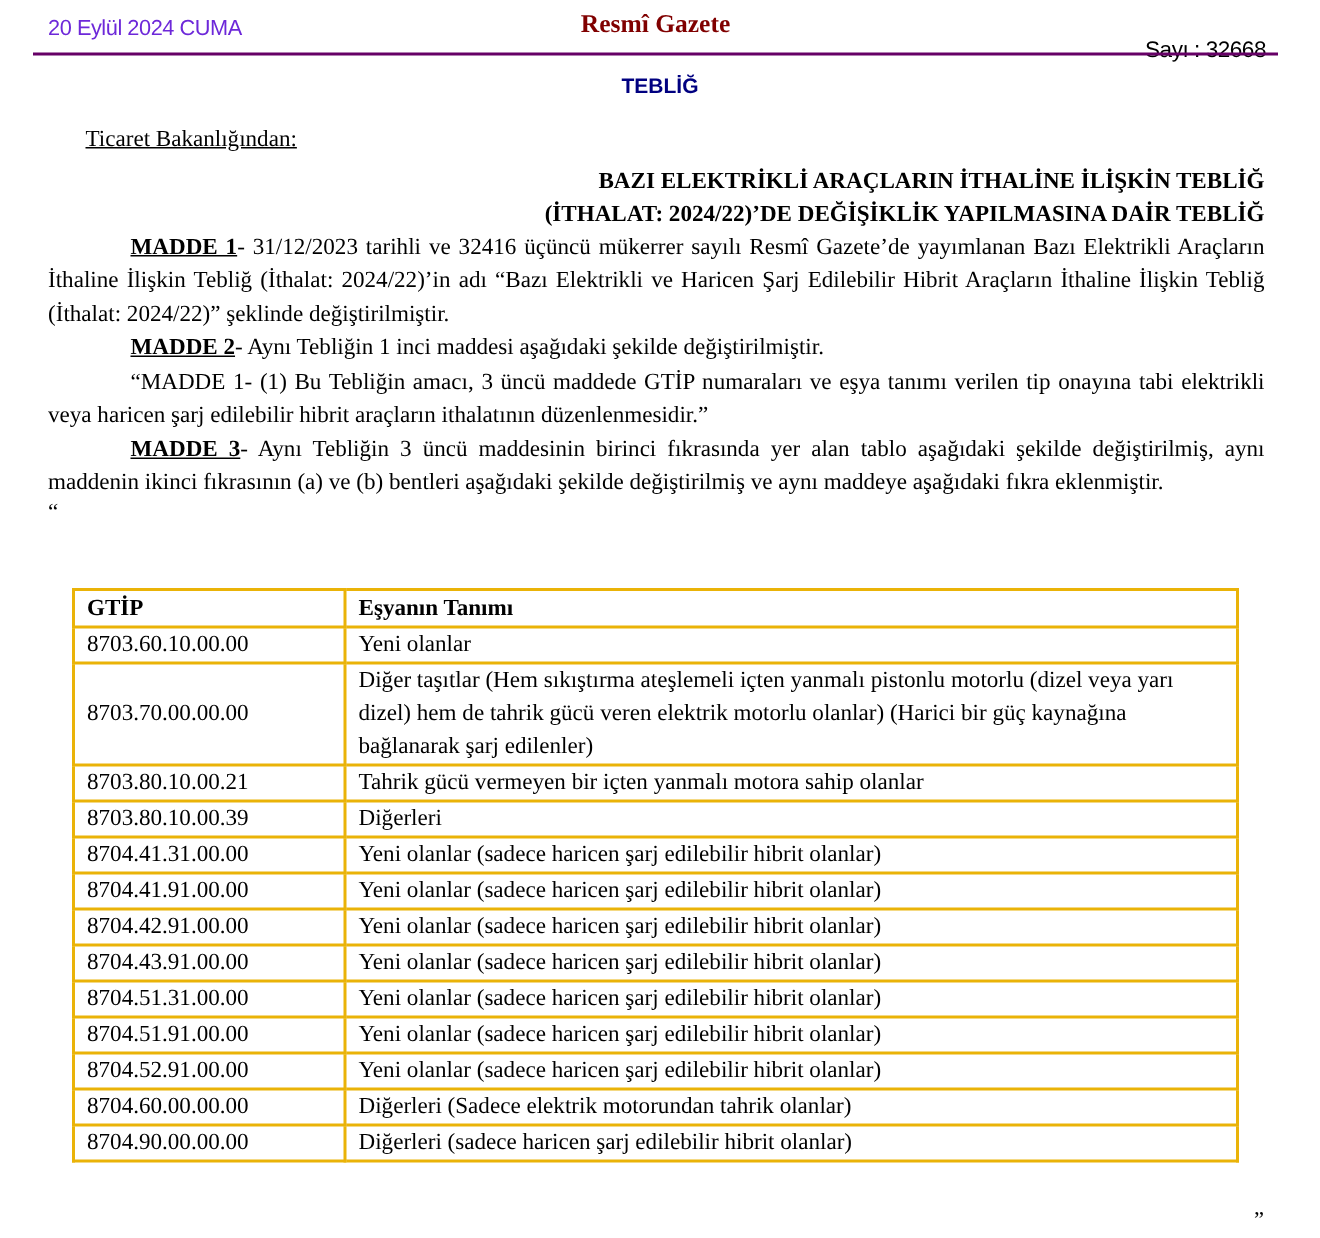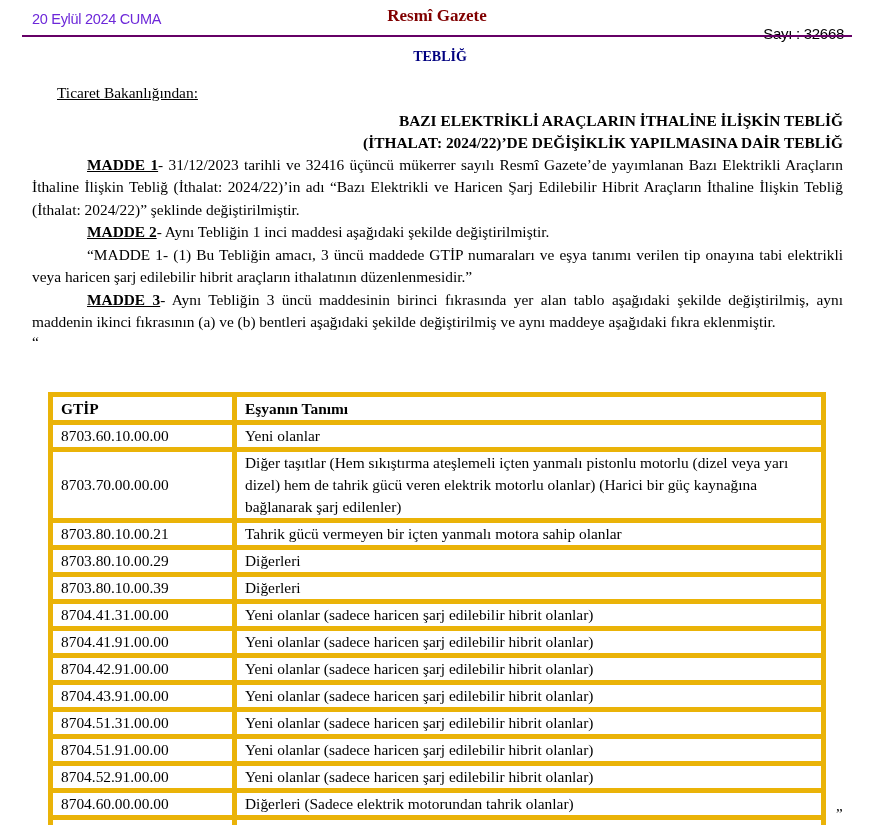--- a/index.html
+++ b/index.html
@@ -2,31 +2,31 @@
 <html><head>
 <meta charset="utf-8">
 <style>
   html, body { margin: 0; padding: 0; background: #ffffff; }
   body { width: 880px; height: 825px; position: relative; overflow: hidden; color: #000; }
   .header { position: absolute; left: 22px; top: 0; width: 830px; height: 38px; }
   .hdr-date { position: absolute; left: 10px; top: 11px; font-family: "Liberation Sans", sans-serif; font-size: 14.5px; color: #6d28d9; letter-spacing: -0.3px; }
   .hdr-title { position: absolute; left: 0; right: 0; top: 6px; text-align: center; font-family: "Liberation Serif", serif; font-weight: bold; font-size: 17px; color: #800000; }
   .hdr-issue { position: absolute; right: 8px; top: 25px; font-family: "Liberation Sans", sans-serif; font-size: 15px; color: #000; letter-spacing: -0.3px; }
   .hdr-rule { position: absolute; left: 22px; top: 35px; width: 830px; height: 2px; background: #660066; }
-  .section-title { position: absolute; left: 0; right: 0; top: 49px; text-align: center; font-family: Liberation Serif, serif; font-weight: bold; font-size: 14px; color: #000080; }
+  .section-title { position: absolute; left: 0; right: 0; top: 49px; text-align: center; font-family: Liberation Sans, sans-serif; font-weight: bold; font-size: 14px; color: #000080; }
 
   .doc { position: absolute; left: 32px; top: 82px; width: 811px; font-family: "Liberation Serif", serif; font-size: 15.4px; line-height: 22.5px; }
   .ministry { margin-left: 25px; text-decoration: underline; }
   .doc-title { text-align: right; font-weight: bold; font-size: 15.4px; line-height: 22px; margin-top: 5px; }
   .para { text-align: justify; text-indent: 55px; margin: 0; }
   .para b { font-weight: bold; text-decoration: underline; }
   .quote-mark { margin: 0; line-height: 15px; }
 
   table.gtip { position: absolute; left: 48px; top: 392px; width: 778px; border-collapse: collapse; font-family: "Liberation Serif", serif; font-size: 15.4px; line-height: 22px; }
-  table.gtip th, table.gtip td { border: 5px solid #eab308; padding: 0 8px; text-align: left; vertical-align: middle; }
+  table.gtip th, table.gtip td { border: 2px solid #eab308; padding: 0 8px; text-align: left; vertical-align: middle; }
   table.gtip th { font-weight: bold; height: 23px; }
   table.gtip td.code { width: 163px; }
   table.gtip td { height: 22px; }
   .end-quote { position: absolute; left: 836px; top: 806px; font-family: "Liberation Serif", serif; font-size: 15px; }
 </style>
 </head>
 <body>
 
 <div class="header">
   <span class="hdr-date">20 Eylül 2024 CUMA</span>
@@ -63,24 +63,20 @@
       </tr>
     <tr>
         <td class="code">8703.70.00.00.00</td>
         <td>Diğer taşıtlar (Hem sıkıştırma ateşlemeli içten yanmalı pistonlu motorlu (dizel veya yarı dizel) hem de tahrik gücü veren elektrik motorlu olanlar) (Harici bir güç kaynağına bağlanarak şarj edilenler)</td>
       </tr>
     <tr>
         <td class="code">8703.80.10.00.21</td>
         <td>Tahrik gücü vermeyen bir içten yanmalı motora sahip olanlar</td>
       </tr>
     <tr>
-        <td class="code">8703.80.10.00.29</td>
-        <td>Diğerleri</td>
-      </tr>
-    <tr>
         <td class="code">8703.80.10.00.39</td>
         <td>Diğerleri</td>
       </tr>
     <tr>
         <td class="code">8704.41.31.00.00</td>
         <td>Yeni olanlar (sadece haricen şarj edilebilir hibrit olanlar)</td>
       </tr>
     <tr>
         <td class="code">8704.41.91.00.00</td>
         <td>Yeni olanlar (sadece haricen şarj edilebilir hibrit olanlar)</td>

